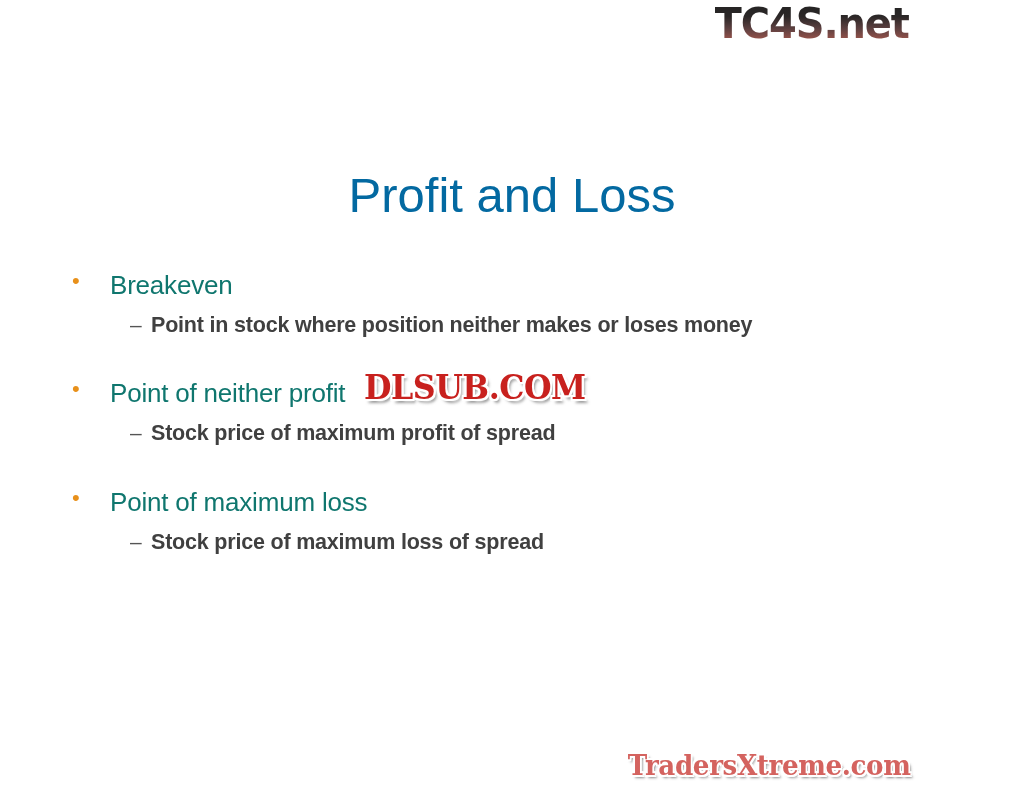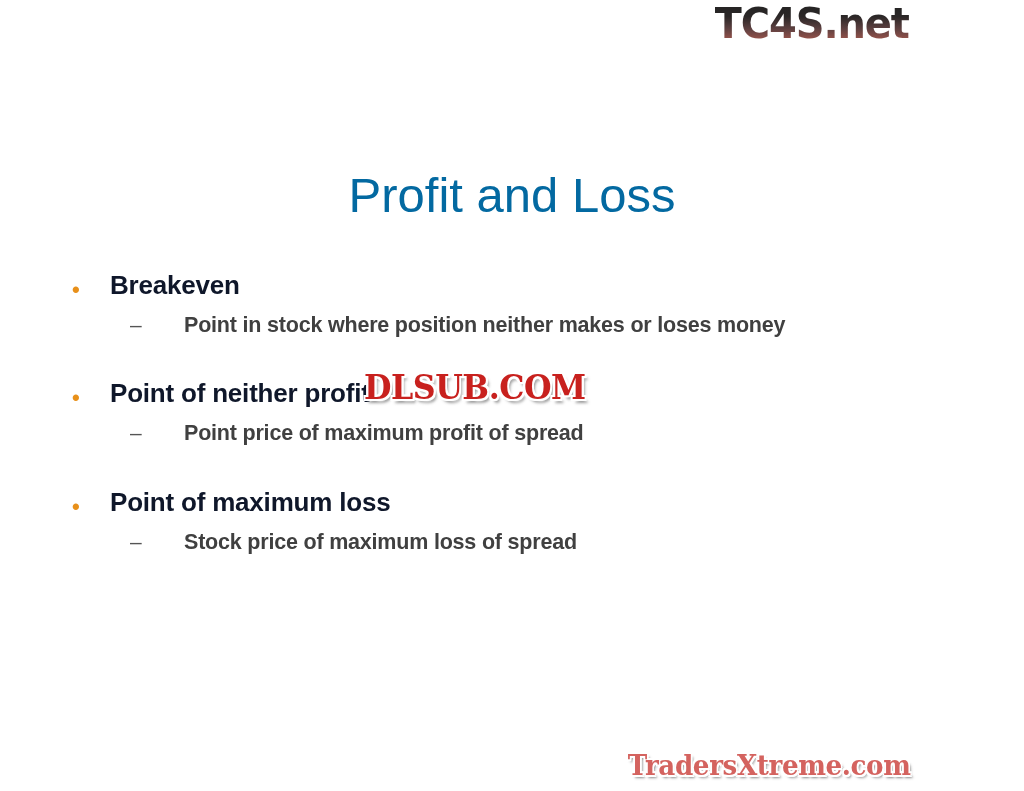--- a/index.html
+++ b/index.html
@@ -71,23 +71,23 @@
     width: 900px;
   }
 
   .bullet-group {
     margin-bottom: 40px;
   }
   .bullet-group:last-child { margin-bottom: 8px; }
 
   .bullet-l1 {
     display: flex;
-    align-items: flex-end;
-    color: #0f172a;
-    font-weight: bold;
+    align-items: flex-start;
+    color: #0f766e;
+    font-weight: normal;
     font-size: 26px;
     line-height: 1.18;
     letter-spacing: -0.2px;
   }
   .bullet-l1 .marker {
     flex: 0 0 auto;
     width: 38px;
     font-size: 22px;
     line-height: 1;
     color: #E8901A;
@@ -97,21 +97,20 @@
   .bullet-l2 {
     display: flex;
     align-items: baseline;
     color: #404040;
     font-weight: bold;
     font-size: 21.5px;
     line-height: 1.2;
     margin-top: 11px;
     margin-left: 58px;
     letter-spacing: -0.2px;
-    gap: 33px;
   }
   .bullet-l2 .marker {
     flex: 0 0 auto;
     width: 21px;
     color: #555555;
     font-weight: normal;
     font-size: 21px;
   }
   .bullet-l2 .marker::before { content: "\2013"; }
 
@@ -192,21 +191,21 @@
       </div>
     </div>
 
     <div class="bullet-group">
       <div class="bullet-l1">
         <span class="marker"></span>
         <span>Point of neither profit</span>
       </div>
       <div class="bullet-l2">
         <span class="marker"></span>
-        <span>Point price of maximum profit of spread</span>
+        <span>Stock price of maximum profit of spread</span>
       </div>
     </div>
 
     <div class="bullet-group">
       <div class="bullet-l1">
         <span class="marker"></span>
         <span>Point of maximum loss</span>
       </div>
       <div class="bullet-l2">
         <span class="marker"></span>

